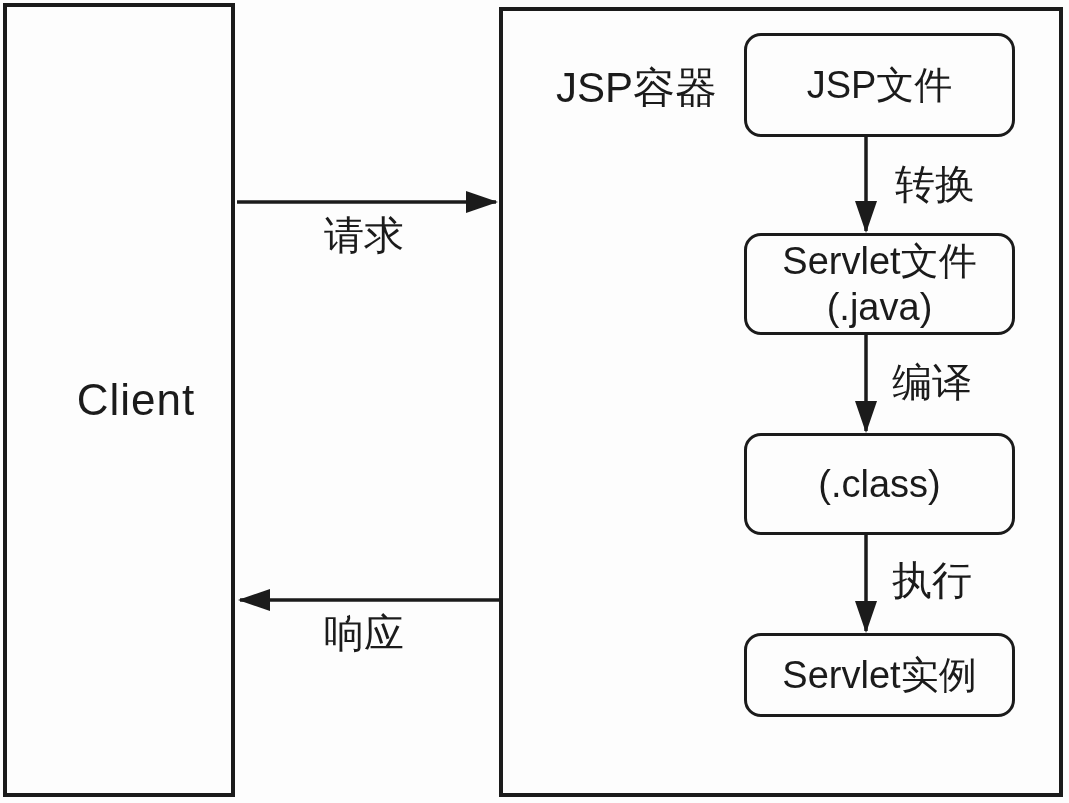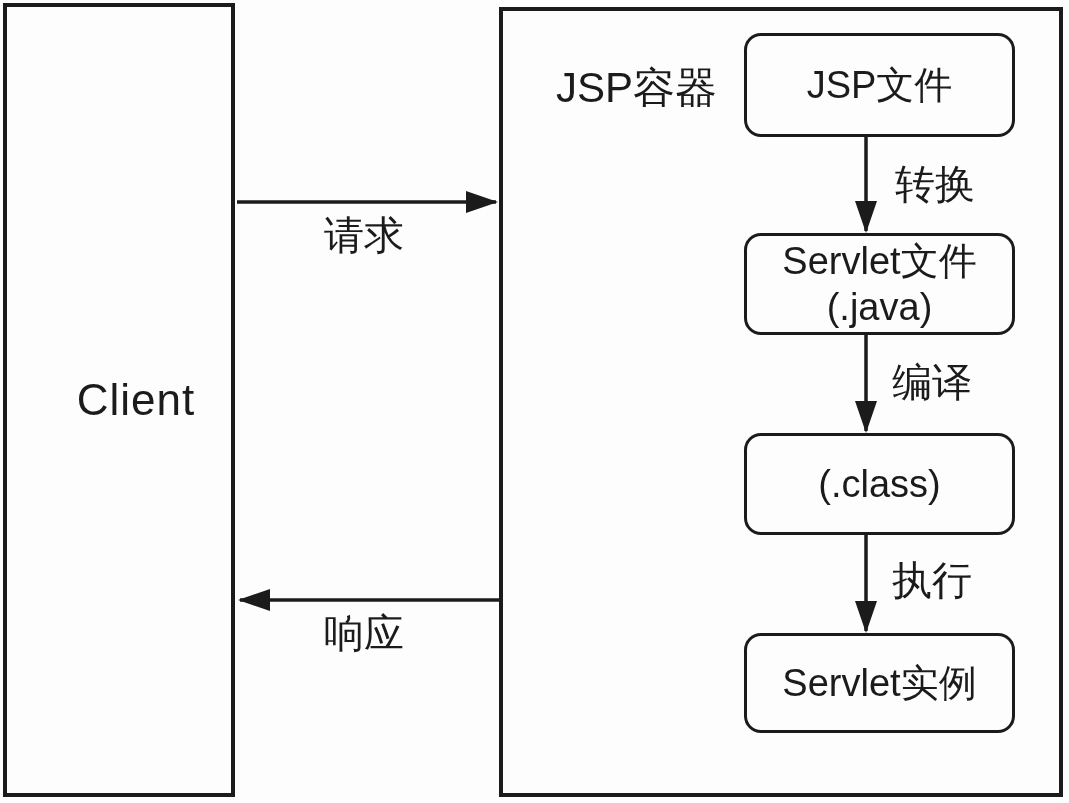--- a/index.html
+++ b/index.html
@@ -54,21 +54,21 @@
     align-items: center;
     justify-content: center;
     text-align: center;
     font-size: 38px;
     line-height: 1.22;
     z-index: 2;
   }
   .node-0 { top: 33px;  height: 104px; }
   .node-1 { top: 233px; height: 102px; justify-content: center; }
   .node-2 { top: 433px; height: 102px; }
-  .node-3 { top: 633px; height: 100px; }
+  .node-3 { top: 633px; height: 84px; }
   .node .sub:empty { display: none; }
   svg.arrows {
     position: absolute;
     left: 0; top: 0;
     width: 1069px; height: 803px;
     z-index: 1;
     pointer-events: none;
   }
   .edge-label {
     position: absolute;

